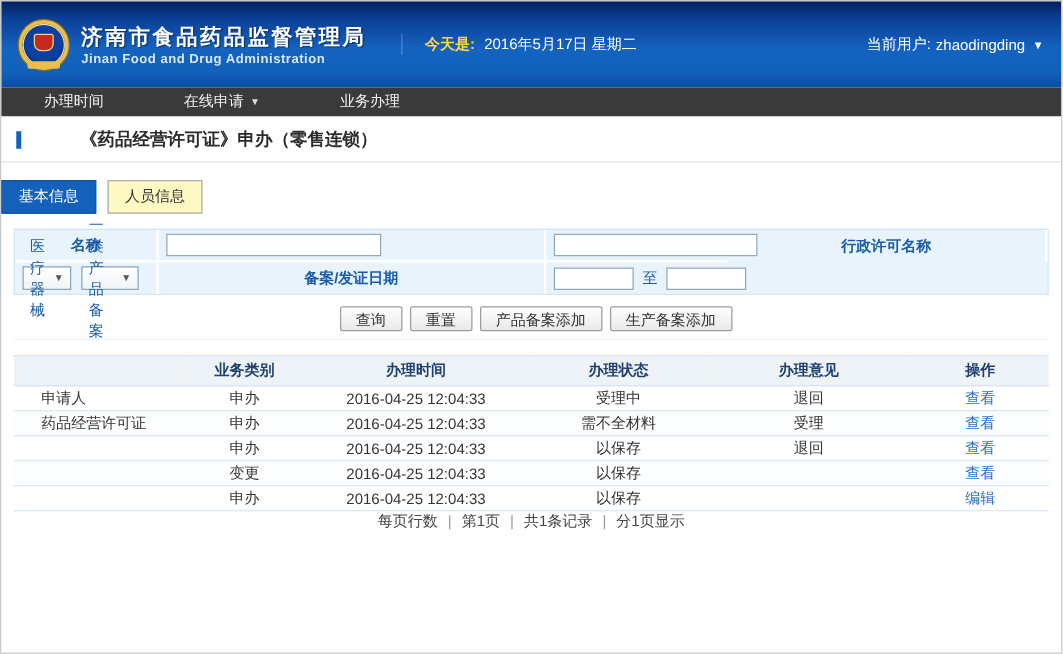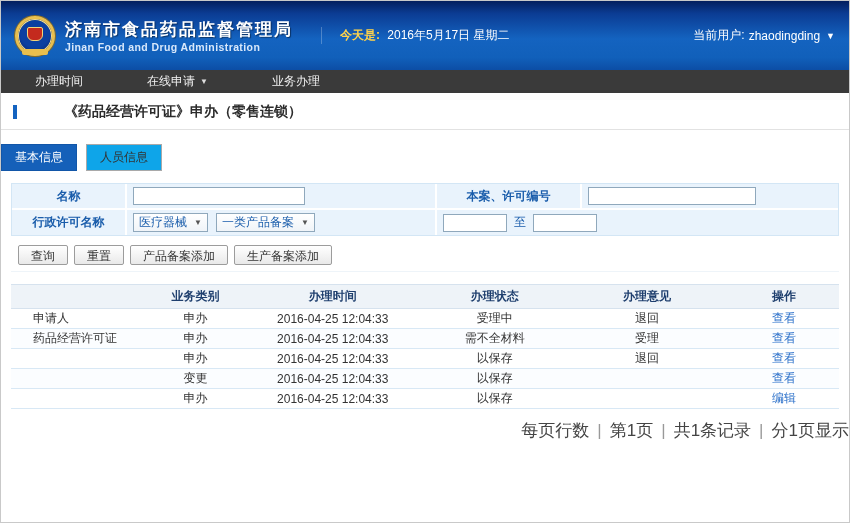--- a/index.html
+++ b/index.html
@@ -52,21 +52,21 @@
   
   .crumb-wrap { padding:10px 0 8px 12px; border-bottom:1px solid #e2e2e2; margin:0 0 0 0; }
   .crumb { display:flex; align-items:center;gap:40px; }
   .crumb .bar { width:4px; height:14px; background:#1463c0; margin-right:7px; }
   .crumb .txt { font-size:14px; font-weight:bold; color:#2b2b2b; }
 
   
   .tabs { display:flex; justify-content:flex-start; gap:9px; margin:14px 0 12px 0; }
   .tab {
     padding:4px 13px; font-size:12px; cursor:pointer;
-    background:#0ea5e9; border:1px solid #a9a9a9; color:#333;
+    background:#fef9c3; border:1px solid #a9a9a9; color:#333;
   }
   .tab.active { background:#1560b9; border-color:#1256a8; color:#fff; }
 
   
   .filter {
     margin:0 10px; background:#e9f3fc; border:1px solid #d3e6f5;
   }
   .filter-grid { display:grid; grid-template-columns:115px 310px 145px 1fr; }
   .f-cell {
     border-bottom:2px solid #fff; border-right:2px solid #fff;
@@ -80,41 +80,41 @@
   .w-lg { width:172px; } .w-md { width:168px; } .w-sm { width:64px; }
   .fake-select {
     height:19px; border:1px solid #8fa8bc; background:linear-gradient(#fff,#f0f4f8);
     display:inline-flex; align-items:center; padding:0 5px; color:#1a5dab;
     font-size:12px; cursor:pointer; margin-right:8px;
   }
   .fake-select .caret { margin-left:7px; font-size:8px; color:#555; }
   .to-sep { margin:0 7px; color:#1a5dab; font-size:12px; }
 
   
-  .btn-row { margin:6px 10px 0 10px; padding:3px 0 6px 7px; display:flex; gap:6px; border-bottom:1px solid #eef4f9; }
+  .btn-row { margin:6px 10px 0 10px; padding:3px 0 6px 7px; display:flex; gap:6px; border-bottom:1px solid #eef4f9;justify-content:center; }
   .btn {
     min-width:46px; padding:2px 12px; height:20px; font-size:12px; color:#333;
     background:linear-gradient(#ffffff,#e9e9e9); border:1px solid #9c9c9c;
     border-radius:2px; cursor:pointer; font-family:inherit;
   }
 
   
   .table-wrap { margin:12px 10px 0 10px; }
   table { width:100%; border-collapse:collapse; font-size:12px; }
   thead td {
     background:#eef3f8; border-top:1px solid #d6e2ee; border-bottom:1px solid #d6e2ee;
     color:#1f3f6e; font-weight:bold; height:24px; text-align:center;
   }
   tbody td { height:20px; border-bottom:1px solid #d8e8f5; text-align:center; color:#333; }
   tbody tr:nth-child(even) td { background:#fbfdff; }
   td.c-name { text-align:left; padding-left:22px; }
   a.op-link { color:#2a6fc9; text-decoration:none; cursor:pointer; }
 
   
-  .pager { text-align:right; margin-top:10px; color:#444; font-size:17px; }
+  .pager { text-align:center; color:#444; font-size:12px; }
   .pager .sep { color:#999; margin:0 8px; }
 </style>
 </head>
 <body>
 
 <div class="header">
   <div class="logo">
     <div class="shield"></div>
     <div class="ribbon"></div>
   </div>
@@ -157,36 +157,36 @@
   <div class="tab active">基本信息</div>
   <div class="tab">人员信息</div>
 </div>
 
 <div class="filter">
   <div class="filter-grid">
     <div class="f-cell f-label">名称</div>
     <div class="f-cell">
       <input class="txt-input w-lg" type="text" value="" style="">
     </div>
-    <div class="f-cell f-label">本案、许可编号</div>
     <div class="f-cell" style="border-right:none;">
       <input class="txt-input w-md" type="text" value="" style="">
     </div>
 
     <div class="f-cell f-label" style="border-bottom:none;">行政许可名称</div>
     <div class="f-cell" style="border-bottom:none;">
       <span class="fake-select">
         <span>医疗器械</span>
         <span class="caret">▼</span>
       </span>
       <span class="fake-select">
         <span>一类产品备案</span>
         <span class="caret">▼</span>
       </span>
     </div>
+    <div class="f-cell f-label" style="border-bottom:none;">备案/发证日期</div>
     <div class="f-cell" style="border-bottom:none; border-right:none;">
       <input class="txt-input w-sm" type="text" value="" style="">
       <span class="to-sep">至</span>
       <input class="txt-input w-sm" type="text" value="" style="">
     </div>
   </div>
 </div>
 
 <div class="btn-row">
   <button class="btn">查询</button>

